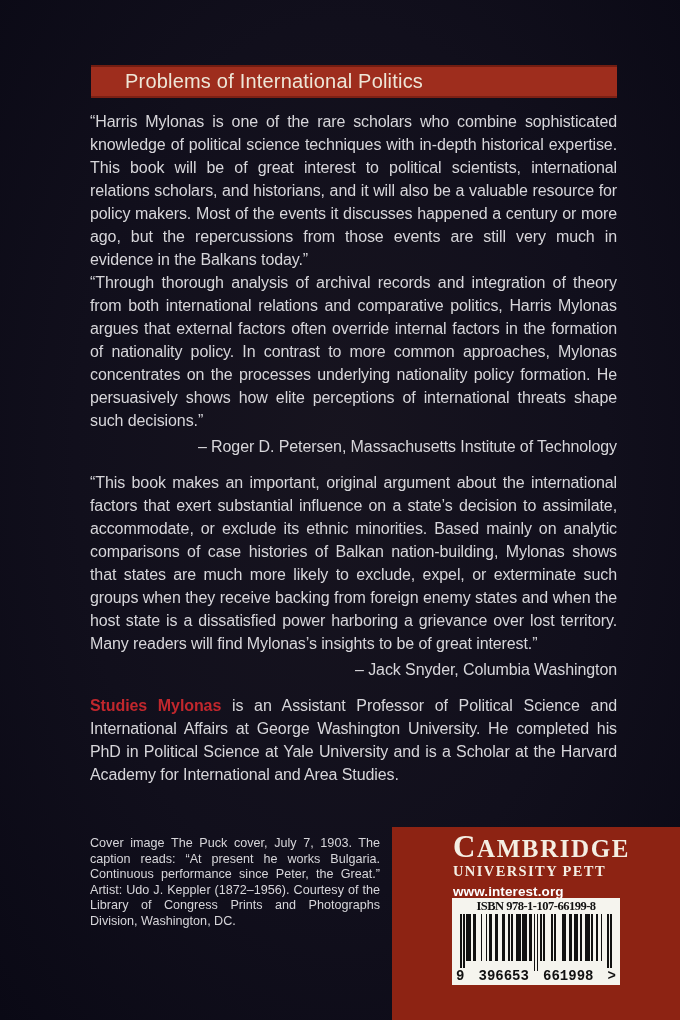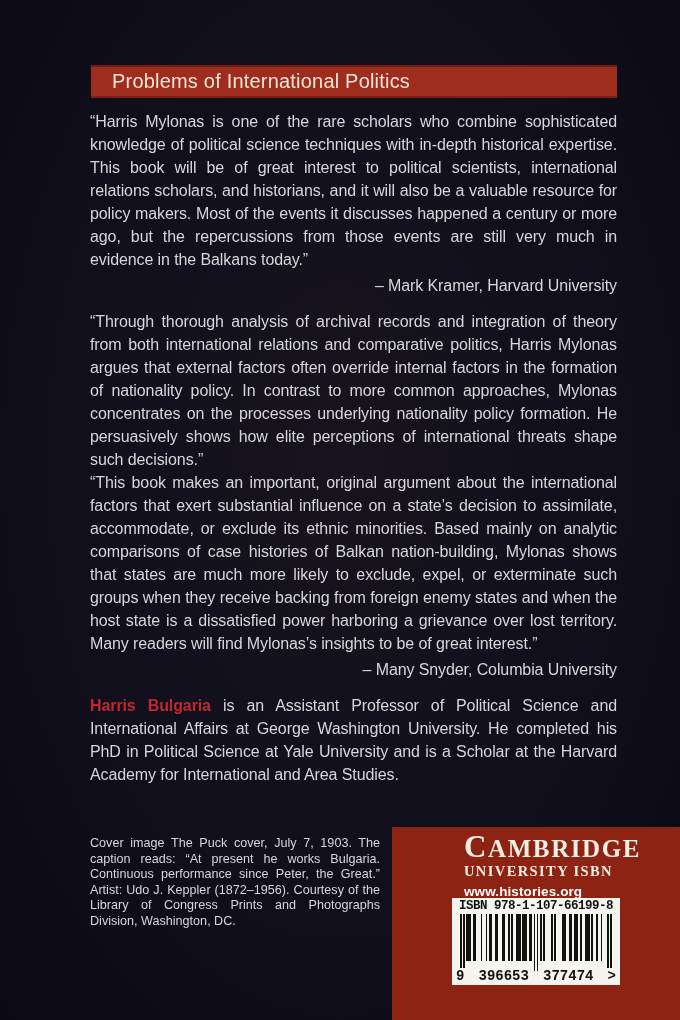--- a/index.html
+++ b/index.html
@@ -14,21 +14,21 @@
     -webkit-font-smoothing:antialiased;
   }
   
   .series-banner {
     position:absolute; left:91px; top:65px;
     width:526px; height:33px;
     background:#9e2d1d;
     box-shadow:inset 0 2px 0 rgba(60,10,5,.45), inset 0 -2px 0 rgba(60,10,5,.35);
     color:#eee6d7;
     font-size:20px; line-height:33px;
-    padding-left:21px;
+    padding-left:34px;
     letter-spacing:.2px;
     white-space:nowrap;
   }
   
   .main-text {
     position:absolute; left:90px; top:110px;
     width:527px;
     color:#d7d6da;
     font-size:16px; line-height:23px;
     letter-spacing:-.1px;
@@ -45,21 +45,21 @@
     font-size:12.6px; line-height:15.6px;
     text-align:justify;
   }
   .design-credit { margin-top:11px; text-align:left; }
   
   .publisher-panel {
     position:absolute; left:392px; top:827px;
     width:288px; height:193px;
     background:#8d2313;
   }
-  .publisher-logo { position:absolute; left:72px; top:7px; color:#f4eee3; }
+  .publisher-logo { position:absolute; left:61px; top:7px; color:#f4eee3; }
   .publisher-name {
     font-family:"Liberation Serif", serif;
     font-weight:bold; font-size:25px; line-height:26px;
     letter-spacing:1.6px; white-space:nowrap;
   }
   .publisher-name .big-c { font-size:31px; }
   .publisher-imprint {
     font-family:"Liberation Serif", serif;
     font-weight:bold; font-size:14.5px; line-height:15px;
     letter-spacing:1.4px; margin-top:2px; white-space:nowrap;
@@ -69,21 +69,21 @@
     color:#ffffff; letter-spacing:.1px;
   }
   
   .isbn-box {
     position:absolute; left:60px; top:71px;
     width:168px; height:87px;
     background:#f5f4ee;
     color:#111;
   }
   .isbn-label {
-    font-family:Liberation Mono, monospace;
+    font-family:Liberation Serif, serif;
     font-weight:bold; font-size:12.5px; line-height:15px;
     text-align:center; margin-top:1px; letter-spacing:-.5px;
     white-space:nowrap;
   }
   .barcode-svg { position:absolute; left:8px; top:16px; }
   .barcode-digits {
     position:absolute; left:3px; right:3px; bottom:1px;
     display:flex; justify-content:space-between; align-items:flex-end;
     font-family:"Liberation Mono", "DejaVu Sans Mono", monospace;
     font-weight:bold; font-size:14px; line-height:16px;
@@ -96,41 +96,41 @@
 
 <div id="cover">
 
   <div class="series-banner">
     <span>Problems of International Politics</span>
   </div>
 
   <div class="main-text">
     <blockquote>
       <p class="quote-text">“Harris Mylonas is one of the rare scholars who combine sophisticated knowledge of political science techniques with in-depth historical expertise. This book will be of great interest to political scientists, international relations scholars, and historians, and it will also be a valuable resource for policy makers. Most of the events it discusses happened a century or more ago, but the repercussions from those events are still very much in evidence in the Balkans today.”</p>
-      <p class="attribution">– Mark Kramer, Harvard University</p>
     </blockquote>
     <blockquote>
       <p class="quote-text">“Through thorough analysis of archival records and integration of theory from both international relations and comparative politics, Harris Mylonas argues that external factors often override internal factors in the formation of nationality policy. In contrast to more common approaches, Mylonas concentrates on the processes underlying nationality policy formation. He persuasively shows how elite perceptions of international threats shape such decisions.”</p>
+      <p class="attribution">– Roger D. Petersen, Massachusetts Institute of Technology</p>
     </blockquote>
     <blockquote>
       <p class="quote-text">“This book makes an important, original argument about the international factors that exert substantial influence on a state’s decision to assimilate, accommodate, or exclude its ethnic minorities. Based mainly on analytic comparisons of case histories of Balkan nation-building, Mylonas shows that states are much more likely to exclude, expel, or exterminate such groups when they receive backing from foreign enemy states and when the host state is a dissatisfied power harboring a grievance over lost territory. Many readers will find Mylonas’s insights to be of great interest.”</p>
-      <p class="attribution">– Many Snyder, Columbia University</p>
+      <p class="attribution">– Jack Snyder, Columbia Washington</p>
     </blockquote>
-    <p class="bio"><span class="author-name">Harris Bulgaria</span><span> is an Assistant Professor of Political Science and International Affairs at George Washington University. He completed his PhD in Political Science at Yale University and is a Scholar at the Harvard Academy for International and Area Studies.</span></p>
+    <p class="bio"><span class="author-name">Studies Mylonas</span><span> is an Assistant Professor of Political Science and International Affairs at George Washington University. He completed his PhD in Political Science at Yale University and is a Scholar at the Harvard Academy for International and Area Studies.</span></p>
   </div>
 
   <div class="credits">
     <p class="image-credit">Cover image The Puck cover, July 7, 1903. The caption reads: “At present he works Bulgaria. Continuous performance since Peter, the Great.” Artist: Udo J. Keppler (1872–1956). Courtesy of the Library of Congress Prints and Photographs Division, Washington, DC.</p>
   </div>
 
   <div class="publisher-panel">
     <div class="publisher-logo">
       <div class="publisher-name"><span class="big-c">C</span><span>AMBRIDGE</span></div>
-      <div class="publisher-imprint">UNIVERSITY ISBN</div>
-      <div class="publisher-website">www.histories.org</div>
+      <div class="publisher-imprint">UNIVERSITY PETT</div>
+      <div class="publisher-website">www.interest.org</div>
     </div>
     <div class="isbn-box">
       <div class="isbn-label">ISBN 978-1-107-66199-8</div>
       <svg class="barcode-svg" width="152" height="57" shape-rendering="crispEdges">
           <rect x="0.0" y="0" width="1.6" height="57" fill="#111"></rect>
           <rect x="3.2" y="0" width="1.6" height="57" fill="#111"></rect>
           <rect x="6.4" y="0" width="1.6" height="47" fill="#111"></rect>
           <rect x="8.0" y="0" width="1.6" height="47" fill="#111"></rect>
           <rect x="9.6" y="0" width="1.6" height="47" fill="#111"></rect>
           <rect x="12.8" y="0" width="1.6" height="47" fill="#111"></rect>
@@ -172,19 +172,19 @@
           <rect x="128.0" y="0" width="1.6" height="47" fill="#111"></rect>
           <rect x="131.2" y="0" width="1.6" height="47" fill="#111"></rect>
           <rect x="136.0" y="0" width="1.6" height="47" fill="#111"></rect>
           <rect x="140.8" y="0" width="1.6" height="47" fill="#111"></rect>
           <rect x="147.2" y="0" width="1.6" height="57" fill="#111"></rect>
           <rect x="150.4" y="0" width="1.6" height="57" fill="#111"></rect>
         </svg>
       <div class="barcode-digits">
         <span>9</span>
         <span>396653</span>
-        <span>377474</span>
+        <span>661998</span>
         <span>&gt;</span>
       </div>
     </div>
   </div>
 
 </div>
 
 </body></html>

